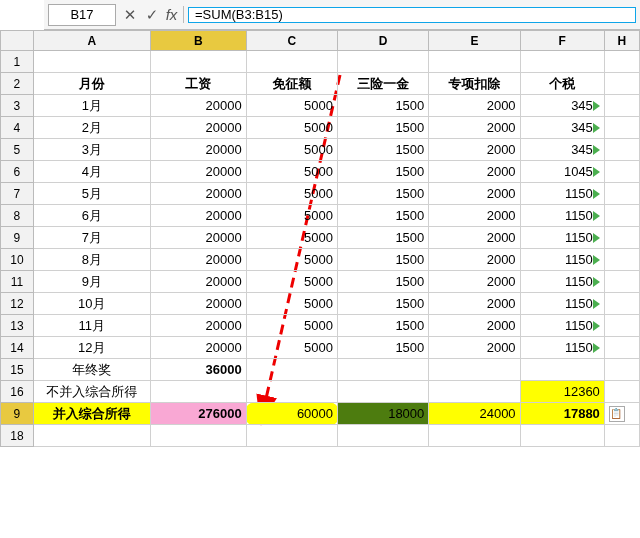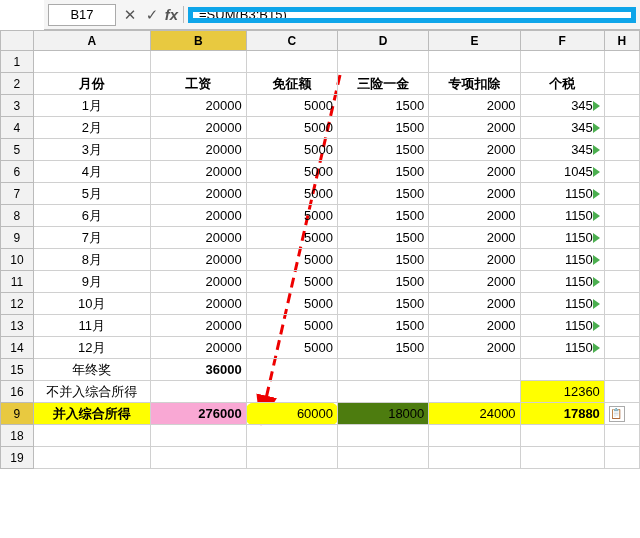--- a/index.html
+++ b/index.html
@@ -43,21 +43,21 @@
     }
     .formula-icon {
       width: 20px;
       text-align: center;
       cursor: pointer;
       color: #555;
     }
     .formula-input {
       flex: 1;
       height: 16px;
-      border: 5px solid #0ea5e9;
+      border: 1px solid #0ea5e9;
       padding: 0 6px;
       font-size: 13px;
       background: #fff;
     }
 
     
     .sheet-container {
       overflow: hidden;
       position: relative;
     }
@@ -155,21 +155,21 @@
 </head>
 <body>
 
 <div class="formula-bar">
   <div class="cell-ref-box">
     <span>B17</span>
   </div>
   <div class="formula-icons">
     <span class="formula-icon">✕</span>
     <span class="formula-icon">✓</span>
-    <span class="formula-icon" style="font-style:italic;font-weight:bold;color:#555;border-right:1px solid #bbb;padding-right:4px;">fx</span>
+    <span class="formula-icon" style="font-style:italic;font-weight:normal;color:#555;border-right:1px solid #bbb;padding-right:4px;">fx</span>
   </div>
   <input class="formula-input" type="text" value="=SUM(B3:B15)" readonly="" style="">
 </div>
 
 <div class="sheet-wrapper">
 
   <svg class="arrow-overlay" xmlns="http://www.w3.org/2000/svg">
 
     <defs>
       <marker id="arrowhead" markerWidth="10" markerHeight="7" refX="10" refY="3.5" orient="auto">
@@ -388,26 +388,16 @@
           <td class="row-header">18</td>
           <td class="cell"></td>
           <td class="cell"></td>
           <td class="cell"></td>
           <td class="cell"></td>
           <td class="cell"></td>
           <td class="cell"></td>
           <td class="cell"></td>
         </tr>
 
-        <tr>
-          <td class="row-header">19</td>
-          <td class="cell"></td>
-          <td class="cell"></td>
-          <td class="cell"></td>
-          <td class="cell"></td>
-          <td class="cell"></td>
-          <td class="cell"></td>
-          <td class="cell"></td>
-        </tr>
       </tbody>
     </table>
   </div>
 </div>
 
 </body></html>

